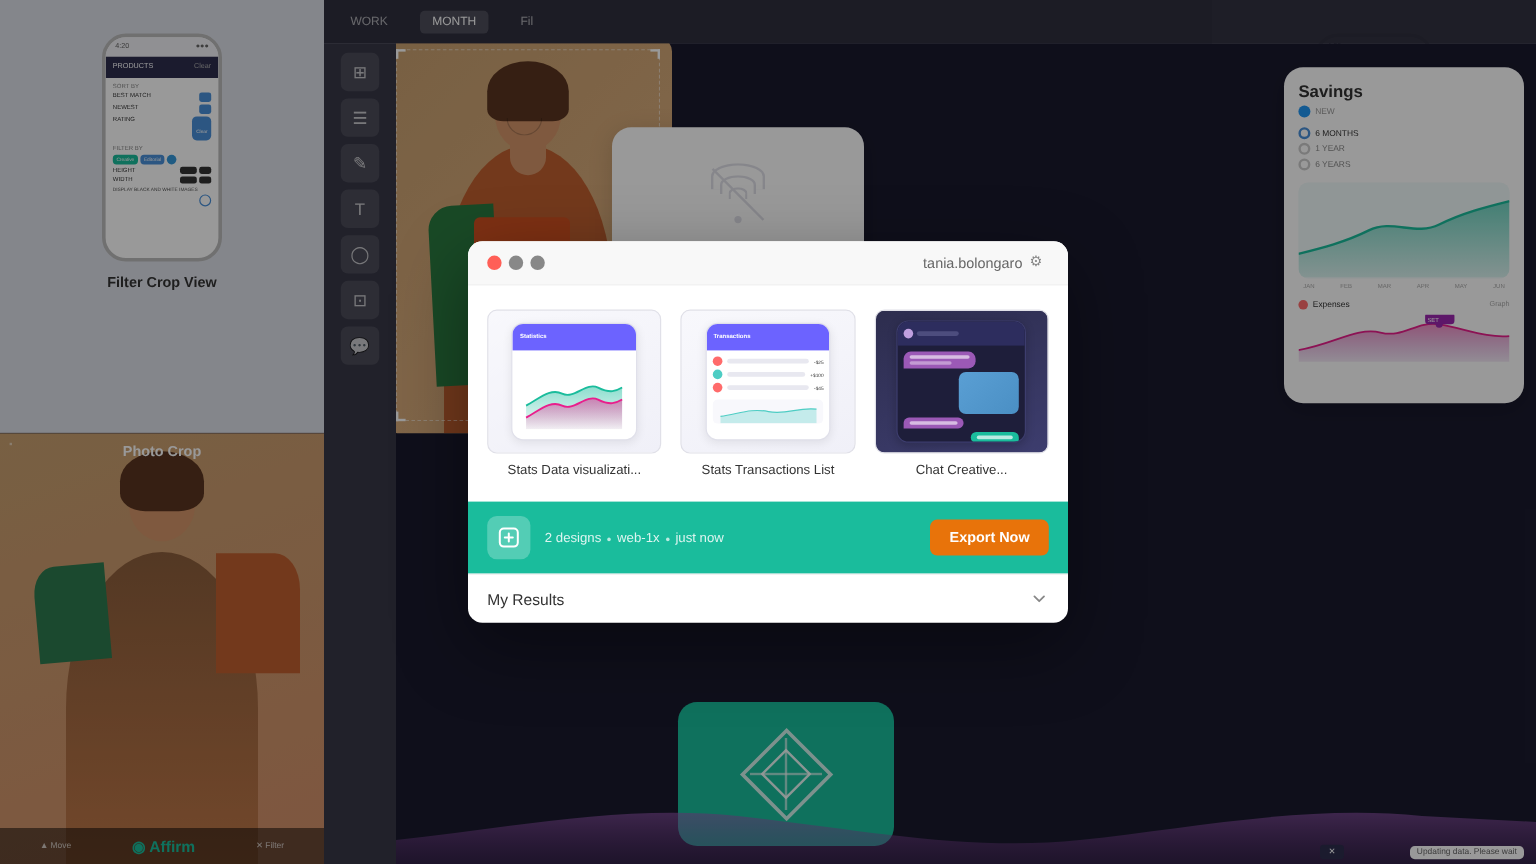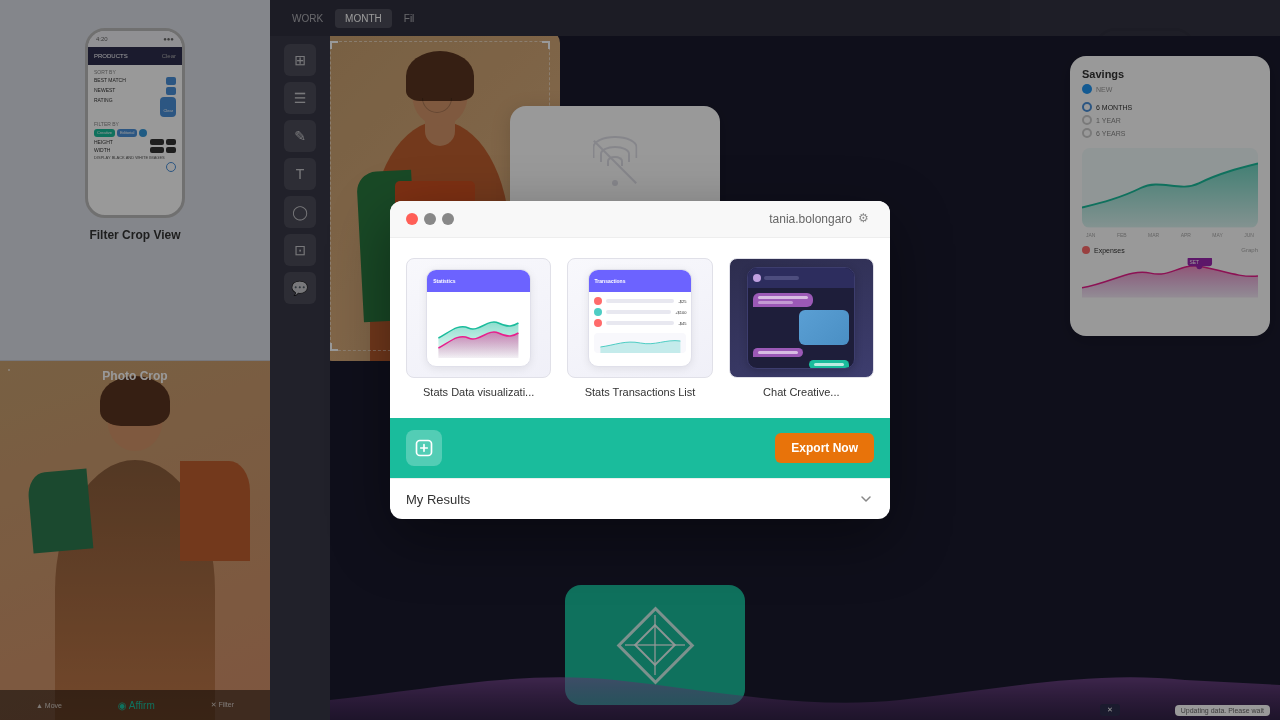--- a/index.html
+++ b/index.html
@@ -226,21 +226,21 @@
       background: rgba(40,40,55,0.95);
       display: flex;
       align-items: center;
       gap: 8px;
       padding: 0 12px;
       z-index: 60;
     }
 
     .toolbar-tabs {
       display: flex;
-      gap: 2px;
+      gap: 17px;
     }
 
     .toolbar-tab {
       padding: 4px 10px;
       font-size: 10px;
       color: rgba(255,255,255,0.6);
       border-radius: 4px;
       cursor: pointer;
     }
     .toolbar-tab.active {
@@ -468,21 +468,21 @@
       <div style="position:absolute;top:110px;left:30px;width:60px;height:80px;background:#2d7a4f;border-radius:30% 0 0 0;transform:rotate(-5deg);"></div>
 
       <div style="position:absolute;top:100px;right:20px;width:70px;height:100px;background:#c06030;border-radius:0 30% 0 0;"></div>
 
       <div style="position:absolute;top:8px;left:8px;width:calc(100%-16px);height:calc(100%-16px);">
         <div style="position:absolute;top:0;left:0;right:0;bottom:0;border:1.5px solid rgba(255,255,255,0.5);pointer-events:none;"></div>
       </div>
 
       <div style="position:absolute;bottom:0;left:0;right:0;height:30px;background:rgba(0,0,0,0.5);display:flex;align-items:center;justify-content:space-around;padding:0 8px;">
         <div style="font-size:7px;color:rgba(255,255,255,0.7);">▲ Move</div>
-        <div style="font-size:10px;color:#1abc9c;font-weight:400;">◉ Affirm</div>
+        <div style="font-size:13px;color:#1abc9c;font-weight:700;">◉ Affirm</div>
         <div style="font-size:7px;color:rgba(255,255,255,0.7);">✕ Filter</div>
       </div>
     </div>
     <div style="position:absolute;top:8px;left:50%;transform:translateX(-50%);font-size:12px;font-weight:600;color:white;">Photo Crop</div>
   </div>
 </div>
 
 <div class="bg-right">
 
   <div class="bg-card chat-bg-card" style="background:#f0f0f5;">
@@ -647,21 +647,21 @@
         <div style="position:absolute;bottom:0;left:50%;transform:translateX(-50%);width:6px;height:6px;background:#e0e0e8;border-radius:50%;"></div>
 
         <div style="position:absolute;top:-5px;left:-5px;width:60px;height:2px;background:#e0e0e8;transform:rotate(45deg);transform-origin:50% 50%;top:50%;"></div>
       </div>
     </div>
     <div style="font-size:10px;font-weight:600;color:#333;text-align:center;margin-bottom:8px;">No internet connection available</div>
     <div style="font-size:8px;color:#888;text-align:center;line-height:1.4;">Your device is offline. To make sure your design is saved please make sure you are connected to the internet.</div>
   </div>
 
   <div style="position:absolute;right:10px;top:20px;width:200px;height:280px;background:white;border-radius:16px;overflow:hidden;padding:12px;box-shadow:0 4px 20px rgba(0,0,0,0.15);">
-    <div style="font-size:11px;font-weight:600;color:#333;margin-bottom:4px;">Savings</div>
+    <div style="font-size:14px;font-weight:600;color:#333;margin-bottom:4px;">Savings</div>
     <div style="display:flex;gap:4px;margin-bottom:8px;align-items:center;">
       <div style="width:10px;height:10px;background:#2196f3;border-radius:50%;"></div>
       <span style="font-size:7px;color:#999;">NEW</span>
     </div>
 
     <div style="display:flex;flex-direction:column;gap:3px;margin-bottom:10px;">
       <div style="display:flex;align-items:center;gap:4px;">
         <div style="width:10px;height:10px;border-radius:50%;border:2px solid #4a90d9;background:white;"></div>
         <span style="font-size:7px;color:#333;">6 MONTHS</span>
       </div>
@@ -873,20 +873,27 @@
     </div>
 
     <div class="export-banner">
       <div class="export-icon-wrap">
         <svg width="20" height="20" viewBox="0 0 24 24" fill="none">
           <rect x="3" y="3" width="18" height="18" rx="4" stroke="white" stroke-width="2"></rect>
           <path d="M8 12h8M12 8v8" stroke="white" stroke-width="2" stroke-linecap="round"></path>
         </svg>
       </div>
       <div class="export-text">
+        <div class="export-meta">
+          <span>2 designs</span>
+          <span class="meta-dot"></span>
+          <span>web-1x</span>
+          <span class="meta-dot"></span>
+          <span>just now</span>
+        </div>
       </div>
       <button class="export-now-btn">Export Now</button>
     </div>
 
     <div class="modal-projects">
       <span class="projects-label">My Results</span>
       <svg width="16" height="16" viewBox="0 0 16 16" class="chevron-down">
         <path d="M4 6l4 4 4-4" stroke="#888" stroke-width="1.5" fill="none" stroke-linecap="round" stroke-linejoin="round"></path>
       </svg>
     </div>

